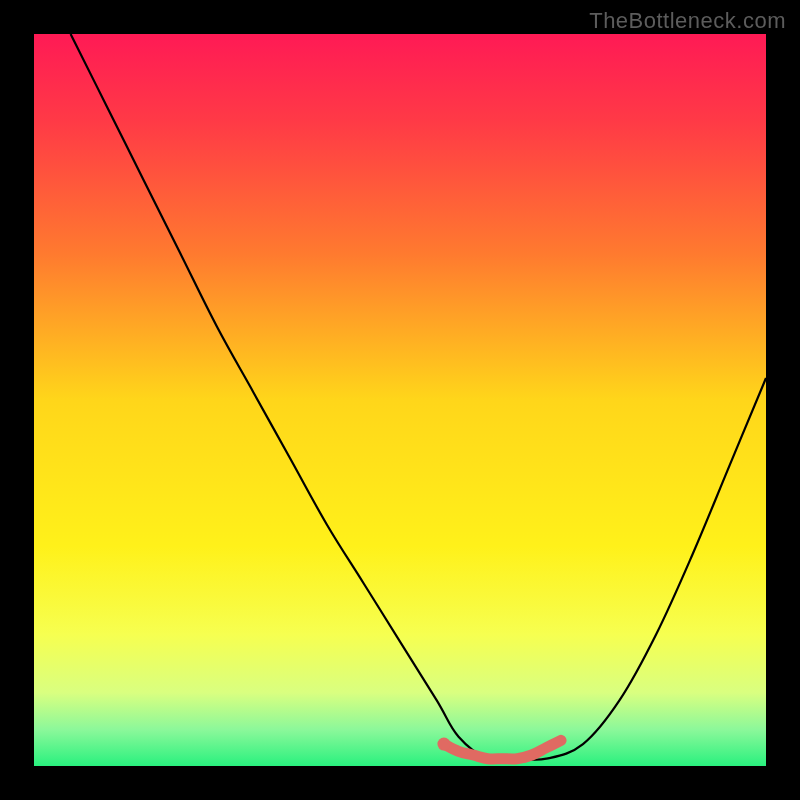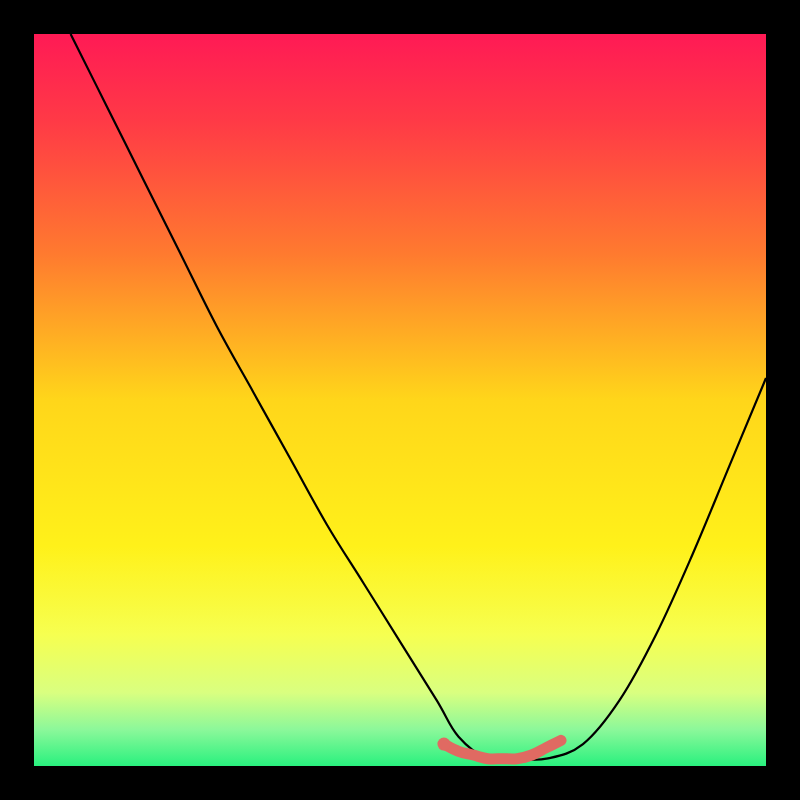--- a/index.html
+++ b/index.html
@@ -37,20 +37,21 @@
   }
   svg {
     display: block;
   }
 </style>
 </head>
 <body>
 
 <div class="frame">
 
+  <div class="watermark">TheBottleneck.com</div>
 
   <div class="plot-wrap">
     <svg id="chart-svg" width="732" height="732" viewBox="0 0 732 732">
       <defs>
         <linearGradient id="bg-grad" x1="0" y1="0" x2="0" y2="1">
             <stop offset="0%" stop-color="#ff1a55"></stop>
             <stop offset="12%" stop-color="#ff3a46"></stop>
             <stop offset="30%" stop-color="#ff7a2f"></stop>
             <stop offset="50%" stop-color="#ffd61a"></stop>
             <stop offset="70%" stop-color="#fff11a"></stop>

